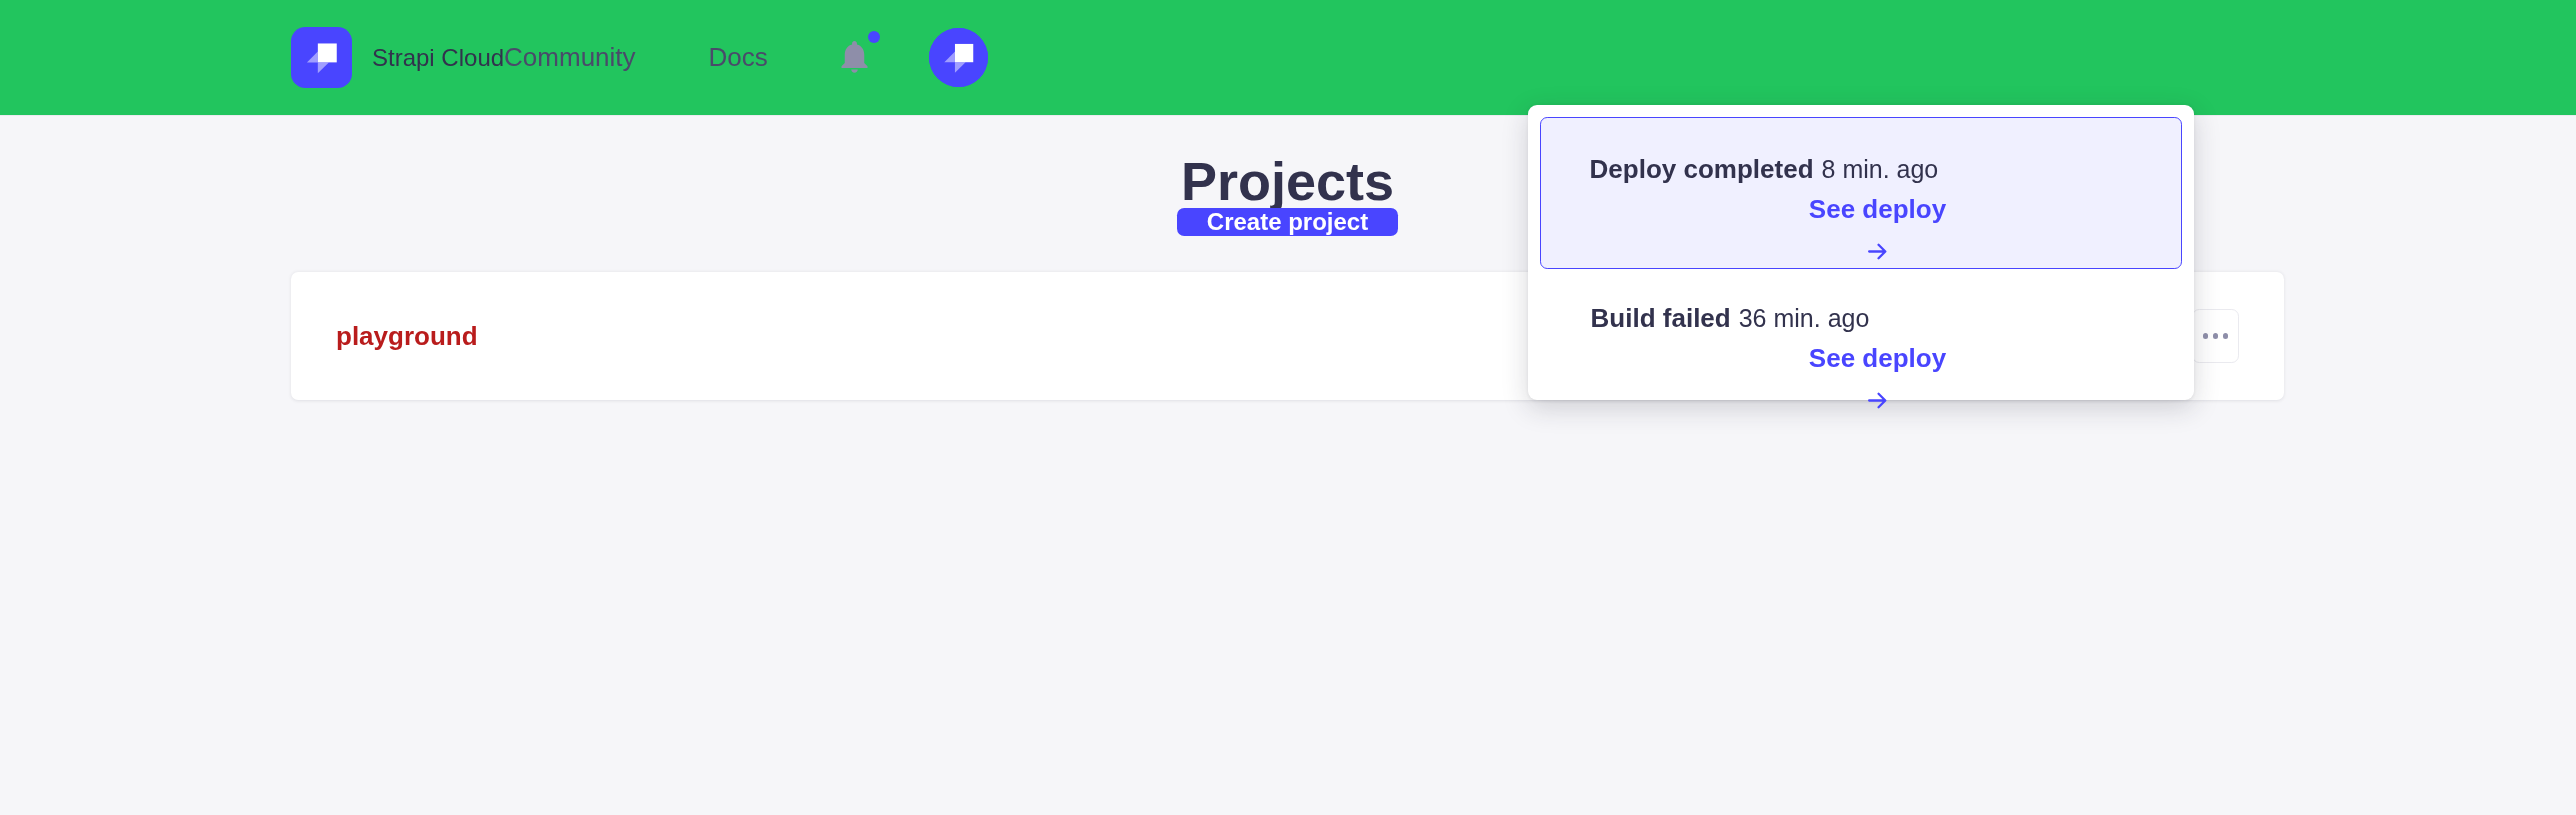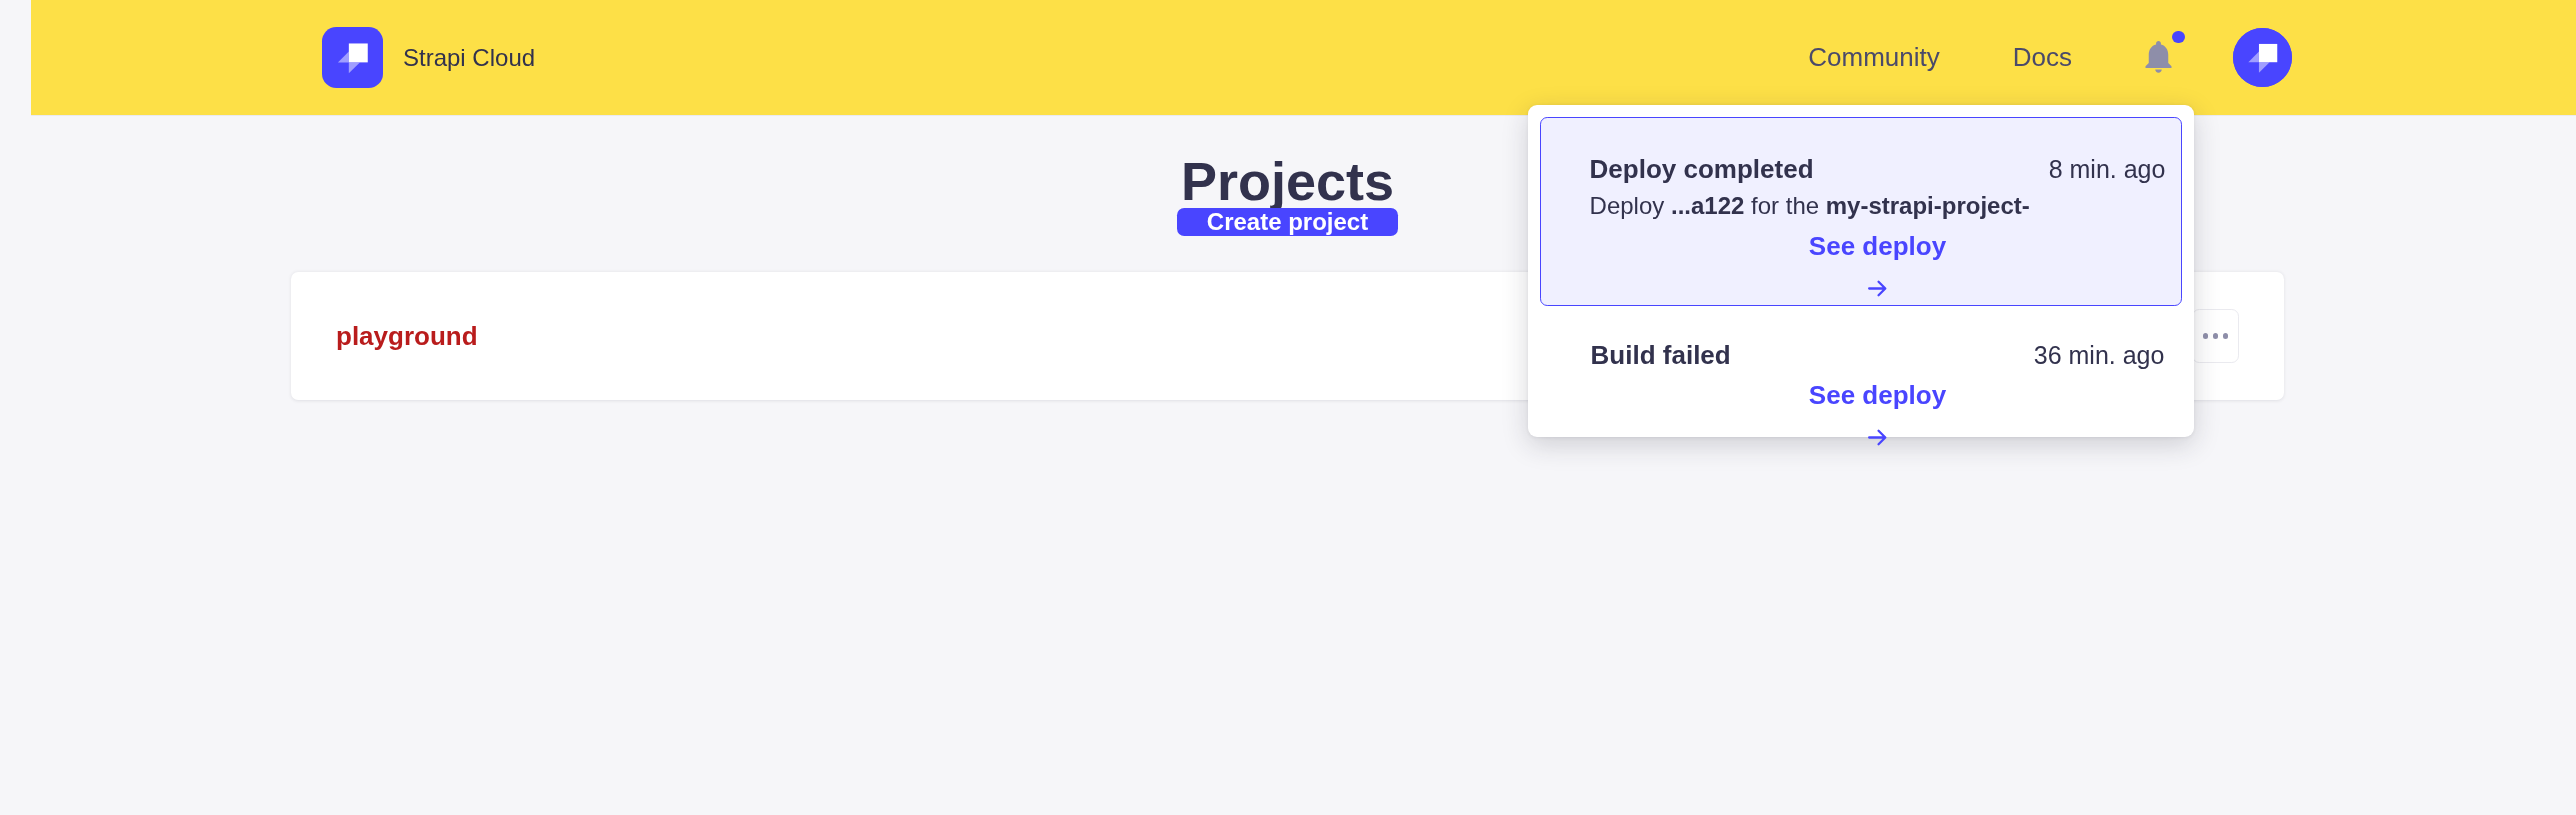--- a/index.html
+++ b/index.html
@@ -8,26 +8,25 @@
     font-family: "Liberation Sans", sans-serif;
     background: #f6f6f9;
     color: #32324d;
     position: relative;
   }
 
   
   .header {
     position: absolute; top: 0; left: 0; right: 0;
     height: 116px;
-    background: #fde047;
+    background: #22c55e;
     border-bottom: 0.9px solid #eaeaef;
-    display: flex; align-items: center; justify-content: space-between;
+    display: flex; align-items: center; justify-content: flex-start;
     padding: 0 284px 0 291px;
     z-index: 5;
-    margin-left: 31px;
   }
   .brand { display: flex; align-items: center; gap: 20px; }
   .logo-tile {
     width: 61px; height: 61px; border-radius: 14.3px;
     background: #4945ff; overflow: hidden; flex: none;
   }
   .brand-title { font-size: 24px; font-weight: 500; color: #32324d; }
 
   .header-right { display: flex; align-items: center; }
   .nav-link {
@@ -97,21 +96,21 @@
   }
   .notif-item { cursor: pointer; }
   .notif-item.highlighted {
     background: #f0f0ff;
     border: 1.8px solid #4945ff;
     border-radius: 7.2px;
     padding: 33px 16px 38px 49px;
   }
   .notif-item.plain { padding: 31px 18px 9px 51px; }
   .notif-title-row {
-    display: flex; align-items: baseline; justify-content: space-between;
+    display: flex; align-items: baseline; justify-content: flex-start;
     line-height: 36px;
     gap: 8px;
   }
   .notif-title { font-size: 26px; font-weight: 700; color: #32324d; }
   .notif-time { font-size: 25px; font-weight: 400; color: #32324d; }
   .notif-body { font-size: 24px; line-height: 37px; color: #32324d; }
   .notif-body .b { font-weight: 700; }
   .notif-body div { white-space: nowrap; }
   .notif-link {
     margin-top: 7.2px; height: 36px;
@@ -177,21 +176,20 @@
 </div>
 
 <div class="popover">
 
   <div class="notif-item highlighted">
     <div class="notif-title-row">
       <span class="notif-title">Deploy completed</span>
       <span class="notif-time">8 min. ago</span>
     </div>
     <div class="notif-body">
-        <div><span>Deploy </span><span class="b">...a122</span><span> for the </span><span class="b">my-strapi-project-</span></div>
       </div>
     <a class="notif-link">
       <span>See deploy</span>
       <span class="arrow-icon">
         <svg viewBox="0 0 24 24" width="29" height="25" fill="none" stroke="#4945ff" stroke-width="2.2" stroke-linecap="round" stroke-linejoin="round">
           <path d="M4 12h15M13 5.5l6.5 6.5-6.5 6.5"></path>
         </svg>
       </span>
     </a>
   </div>

